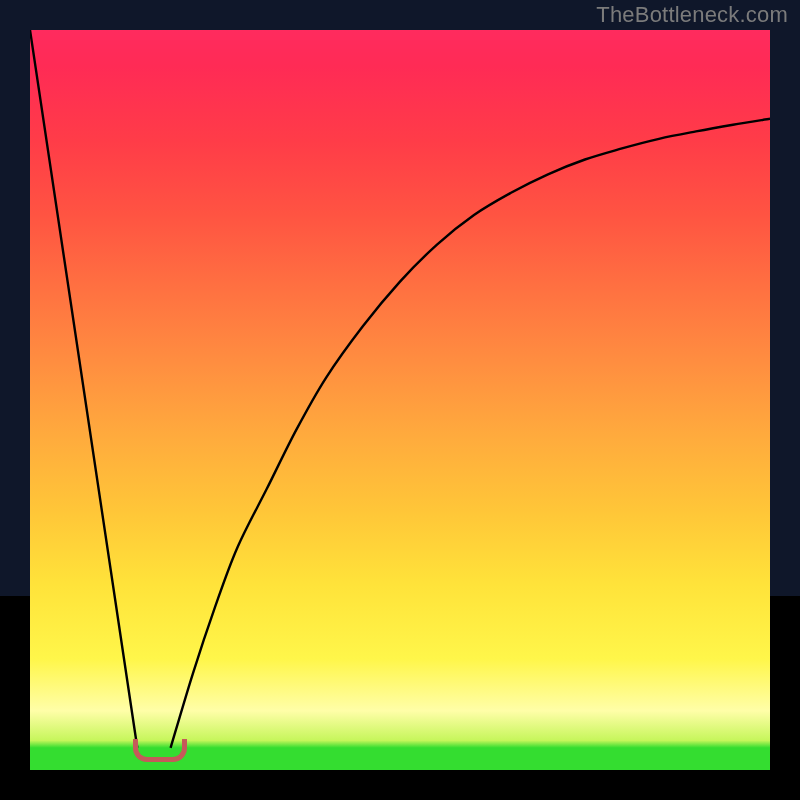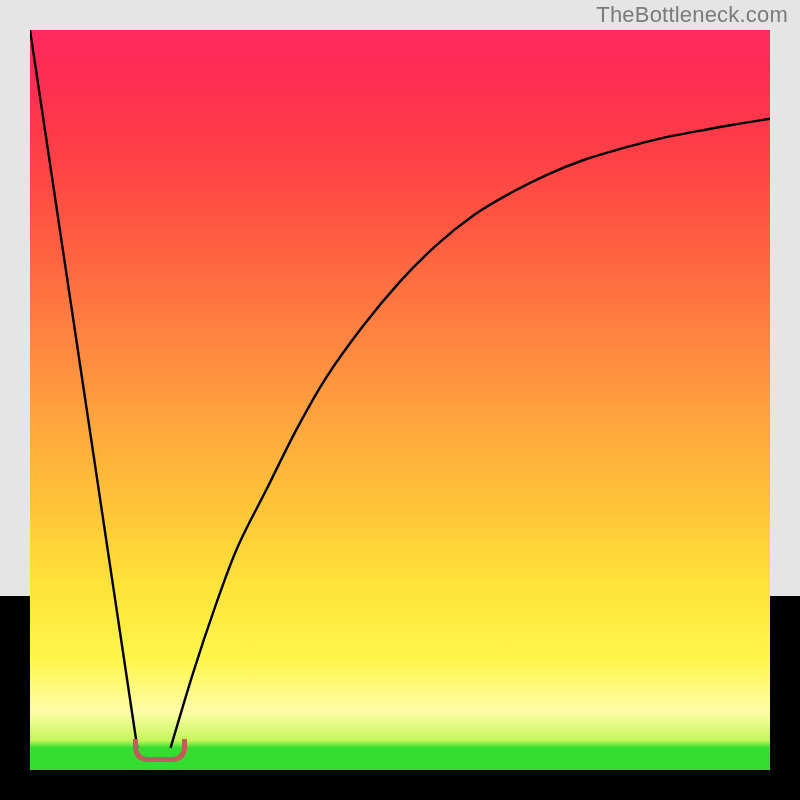--- a/index.html
+++ b/index.html
@@ -10,21 +10,21 @@
     background: #000;
     overflow: hidden;
     font-family: Arial, Helvetica, sans-serif;
   }
   .frame {
     position: absolute;
     top: 0;
     left: 0;
     width: 800px;
     height: 596px;
-    background: #e5e5e5;
+    background: #0f172a;
   }
   .plot-area {
     position: absolute;
     top: 30px;
     left: 30px;
     width: 740px;
     height: 740px;
     background: linear-gradient(to top,
       #34dd30 0%,
       #34dd30 3%,

